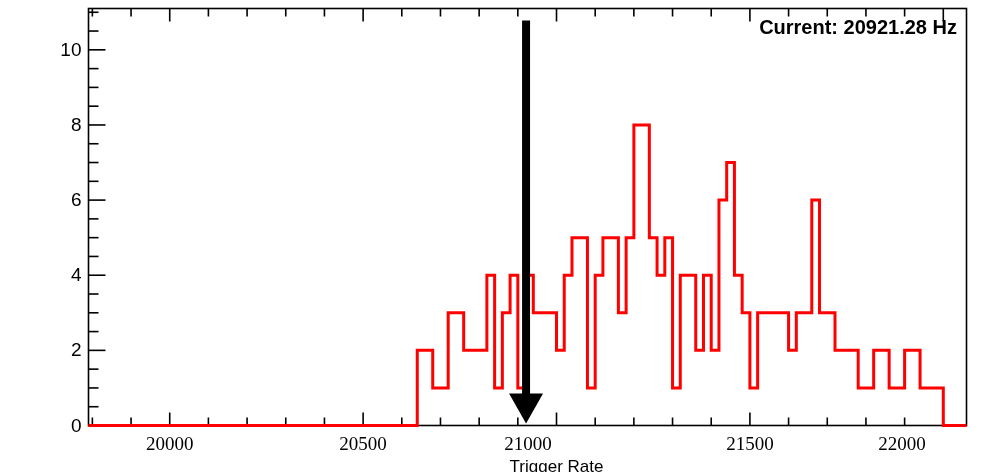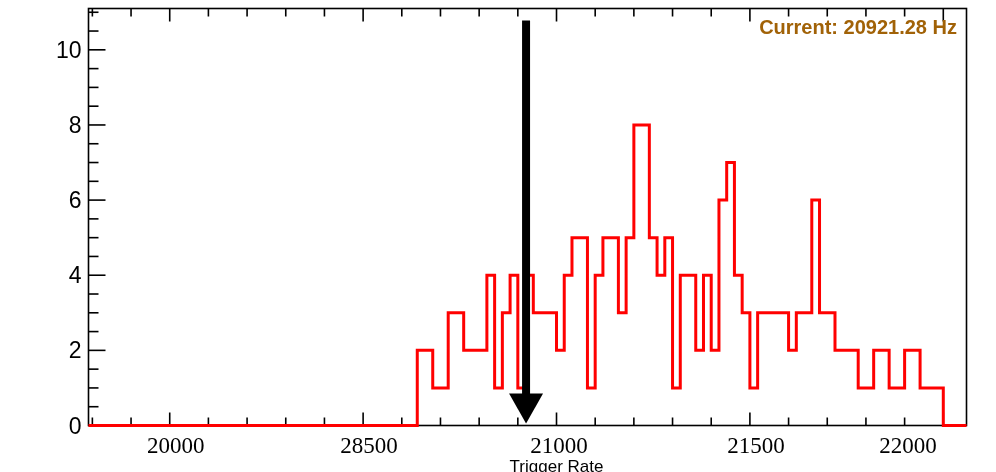--- a/index.html
+++ b/index.html
@@ -19,25 +19,24 @@
     height: 472px;
     background: #ffffff;
   }
   #plot-svg {
     position: absolute;
     left: 0;
     top: 0;
   }
   .axis-tick-label {
     position: absolute;
-    font-size: 23px;
+    font-size: 19px;
     color: #000000;
     white-space: nowrap;
     font-family: "Liberation Sans", sans-serif;
-    margin-left: 6px;
   }
   .x-tick-label {
     transform: translateX(-50%);
     font-family: Liberation Serif, serif;
   }
   .y-tick-label {
     transform: translateY(-50%);
     text-align: right;
   }
   #axis-title-x {
@@ -45,21 +44,21 @@
     font-size: 17px;
     color: #000000;
     transform: translateX(-50%);
     white-space: nowrap;
     font-family: "Liberation Sans", sans-serif;
   }
   #stat-title {
     position: absolute;
     font-size: 20px;
     font-weight: bold;
-    color: #a16207;
+    color: #000000;
     white-space: nowrap;
     font-family: "Liberation Sans", sans-serif;
     right: 39px;
     top: 16px;
   }
 </style>
 </head>
 <body>
 
 <div id="canvas">
@@ -145,22 +144,22 @@
         <path d="M 88.5 425.5 L 417.26651982378854 425.5 L 417.26651982378854 350.36486486486484 L 425.0022026431718 350.36486486486484 L 425.0022026431718 350.36486486486484 L 432.7378854625551 350.36486486486484 L 432.7378854625551 387.93243243243245 L 440.47356828193836 387.93243243243245 L 440.47356828193836 387.93243243243245 L 448.2092511013216 387.93243243243245 L 448.2092511013216 312.7972972972973 L 455.94493392070484 312.7972972972973 L 455.94493392070484 312.7972972972973 L 463.6806167400881 312.7972972972973 L 463.6806167400881 350.36486486486484 L 471.4162995594714 350.36486486486484 L 471.4162995594714 350.36486486486484 L 479.15198237885465 350.36486486486484 L 479.15198237885465 350.36486486486484 L 486.88766519823787 350.36486486486484 L 486.88766519823787 275.2297297297297 L 494.62334801762114 275.2297297297297 L 494.62334801762114 387.93243243243245 L 502.3590308370044 387.93243243243245 L 502.3590308370044 312.7972972972973 L 510.0947136563877 312.7972972972973 L 510.0947136563877 275.2297297297297 L 517.830396475771 275.2297297297297 L 517.830396475771 387.93243243243245 L 525.5660792951542 387.93243243243245 L 525.5660792951542 275.2297297297297 L 533.3017621145375 275.2297297297297 L 533.3017621145375 312.7972972972973 L 541.0374449339207 312.7972972972973 L 541.0374449339207 312.7972972972973 L 548.7731277533039 312.7972972972973 L 548.7731277533039 312.7972972972973 L 556.5088105726873 312.7972972972973 L 556.5088105726873 350.36486486486484 L 564.2444933920705 350.36486486486484 L 564.2444933920705 275.2297297297297 L 571.9801762114537 275.2297297297297 L 571.9801762114537 237.66216216216216 L 579.715859030837 237.66216216216216 L 579.715859030837 237.66216216216216 L 587.4515418502202 237.66216216216216 L 587.4515418502202 387.93243243243245 L 595.1872246696036 387.93243243243245 L 595.1872246696036 275.2297297297297 L 602.9229074889868 275.2297297297297 L 602.9229074889868 237.66216216216216 L 610.65859030837 237.66216216216216 L 610.65859030837 237.66216216216216 L 618.3942731277533 237.66216216216216 L 618.3942731277533 312.7972972972973 L 626.1299559471365 312.7972972972973 L 626.1299559471365 237.66216216216216 L 633.8656387665199 237.66216216216216 L 633.8656387665199 124.95945945945942 L 641.6013215859031 124.95945945945942 L 641.6013215859031 124.95945945945942 L 649.3370044052863 124.95945945945942 L 649.3370044052863 237.66216216216216 L 657.0726872246696 237.66216216216216 L 657.0726872246696 275.2297297297297 L 664.8083700440528 275.2297297297297 L 664.8083700440528 237.66216216216216 L 672.544052863436 237.66216216216216 L 672.544052863436 387.93243243243245 L 680.2797356828194 387.93243243243245 L 680.2797356828194 275.2297297297297 L 688.0154185022026 275.2297297297297 L 688.0154185022026 275.2297297297297 L 695.7511013215859 275.2297297297297 L 695.7511013215859 350.36486486486484 L 703.4867841409691 350.36486486486484 L 703.4867841409691 275.2297297297297 L 711.2224669603523 275.2297297297297 L 711.2224669603523 350.36486486486484 L 718.9581497797357 350.36486486486484 L 718.9581497797357 200.09459459459458 L 726.6938325991189 200.09459459459458 L 726.6938325991189 162.52702702702703 L 734.4295154185022 162.52702702702703 L 734.4295154185022 275.2297297297297 L 742.1651982378854 275.2297297297297 L 742.1651982378854 312.7972972972973 L 749.9008810572687 312.7972972972973 L 749.9008810572687 387.93243243243245 L 757.636563876652 387.93243243243245 L 757.636563876652 312.7972972972973 L 765.3722466960353 312.7972972972973 L 765.3722466960353 312.7972972972973 L 773.1079295154185 312.7972972972973 L 773.1079295154185 312.7972972972973 L 780.8436123348018 312.7972972972973 L 780.8436123348018 312.7972972972973 L 788.579295154185 312.7972972972973 L 788.579295154185 350.36486486486484 L 796.3149779735684 350.36486486486484 L 796.3149779735684 312.7972972972973 L 804.0506607929516 312.7972972972973 L 804.0506607929516 312.7972972972973 L 811.7863436123348 312.7972972972973 L 811.7863436123348 200.09459459459458 L 819.5220264317181 200.09459459459458 L 819.5220264317181 312.7972972972973 L 827.2577092511013 312.7972972972973 L 827.2577092511013 312.7972972972973 L 834.9933920704846 312.7972972972973 L 834.9933920704846 350.36486486486484 L 842.7290748898679 350.36486486486484 L 842.7290748898679 350.36486486486484 L 850.4647577092511 350.36486486486484 L 850.4647577092511 350.36486486486484 L 858.2004405286344 350.36486486486484 L 858.2004405286344 387.93243243243245 L 865.9361233480176 387.93243243243245 L 865.9361233480176 387.93243243243245 L 873.6718061674009 387.93243243243245 L 873.6718061674009 350.36486486486484 L 881.4074889867842 350.36486486486484 L 881.4074889867842 350.36486486486484 L 889.1431718061674 350.36486486486484 L 889.1431718061674 387.93243243243245 L 896.8788546255507 387.93243243243245 L 896.8788546255507 387.93243243243245 L 904.614537444934 387.93243243243245 L 904.614537444934 350.36486486486484 L 912.3502202643172 350.36486486486484 L 912.3502202643172 350.36486486486484 L 920.0859030837005 350.36486486486484 L 920.0859030837005 387.93243243243245 L 927.8215859030837 387.93243243243245 L 927.8215859030837 387.93243243243245 L 935.5572687224669 387.93243243243245 L 935.5572687224669 387.93243243243245 L 943.2929515418502 387.93243243243245 L 943.2929515418502 425.5 L 966.5 425.5" fill="none" stroke="#ff0000" stroke-width="3" stroke-linejoin="miter" stroke-linecap="butt"></path>
       </g>
     <g id="marker-group">
         <line x1="526.0611629955943" y1="20.5" x2="526.0611629955943" y2="399.5" stroke="#000000" stroke-width="8"></line>
         <polygon points="509.06116299559426,393.5 543.0611629955943,393.5 526.0611629955943,423.5" fill="#000000"></polygon>
       </g>
   </svg>
 
   <div id="tick-labels-layer">
       <div class="axis-tick-label x-tick-label" style="left: 169.725px; top: 432.5px;">20000</div>
-      <div class="axis-tick-label x-tick-label" style="left: 363.117px; top: 432.5px;">28500</div>
-      <div class="axis-tick-label x-tick-label" style="left: 553px; top: 432.5px;">21000</div>
+      <div class="axis-tick-label x-tick-label" style="left: 363.117px; top: 432.5px;">20500</div>
+      <div class="axis-tick-label x-tick-label" style="left: 528px; top: 432.5px;">21000</div>
       <div class="axis-tick-label x-tick-label" style="left: 749.901px; top: 432.5px; text-align: right;">21500</div>
       <div class="axis-tick-label x-tick-label" style="left: 902px; top: 432.5px;">22000</div>
       <div class="axis-tick-label y-tick-label" style="right: 914.5px; top: 425.5px;">0</div>
       <div class="axis-tick-label y-tick-label" style="right: 914.5px; top: 350.365px;">2</div>
       <div class="axis-tick-label y-tick-label" style="right: 914.5px; top: 275.23px;">4</div>
       <div class="axis-tick-label y-tick-label" style="right: 914.5px; top: 200.095px;">6</div>
       <div class="axis-tick-label y-tick-label" style="right: 914.5px; top: 124.959px;">8</div>
       <div class="axis-tick-label y-tick-label" style="right: 914.5px; top: 49.8243px;">10</div>
     </div>
 

